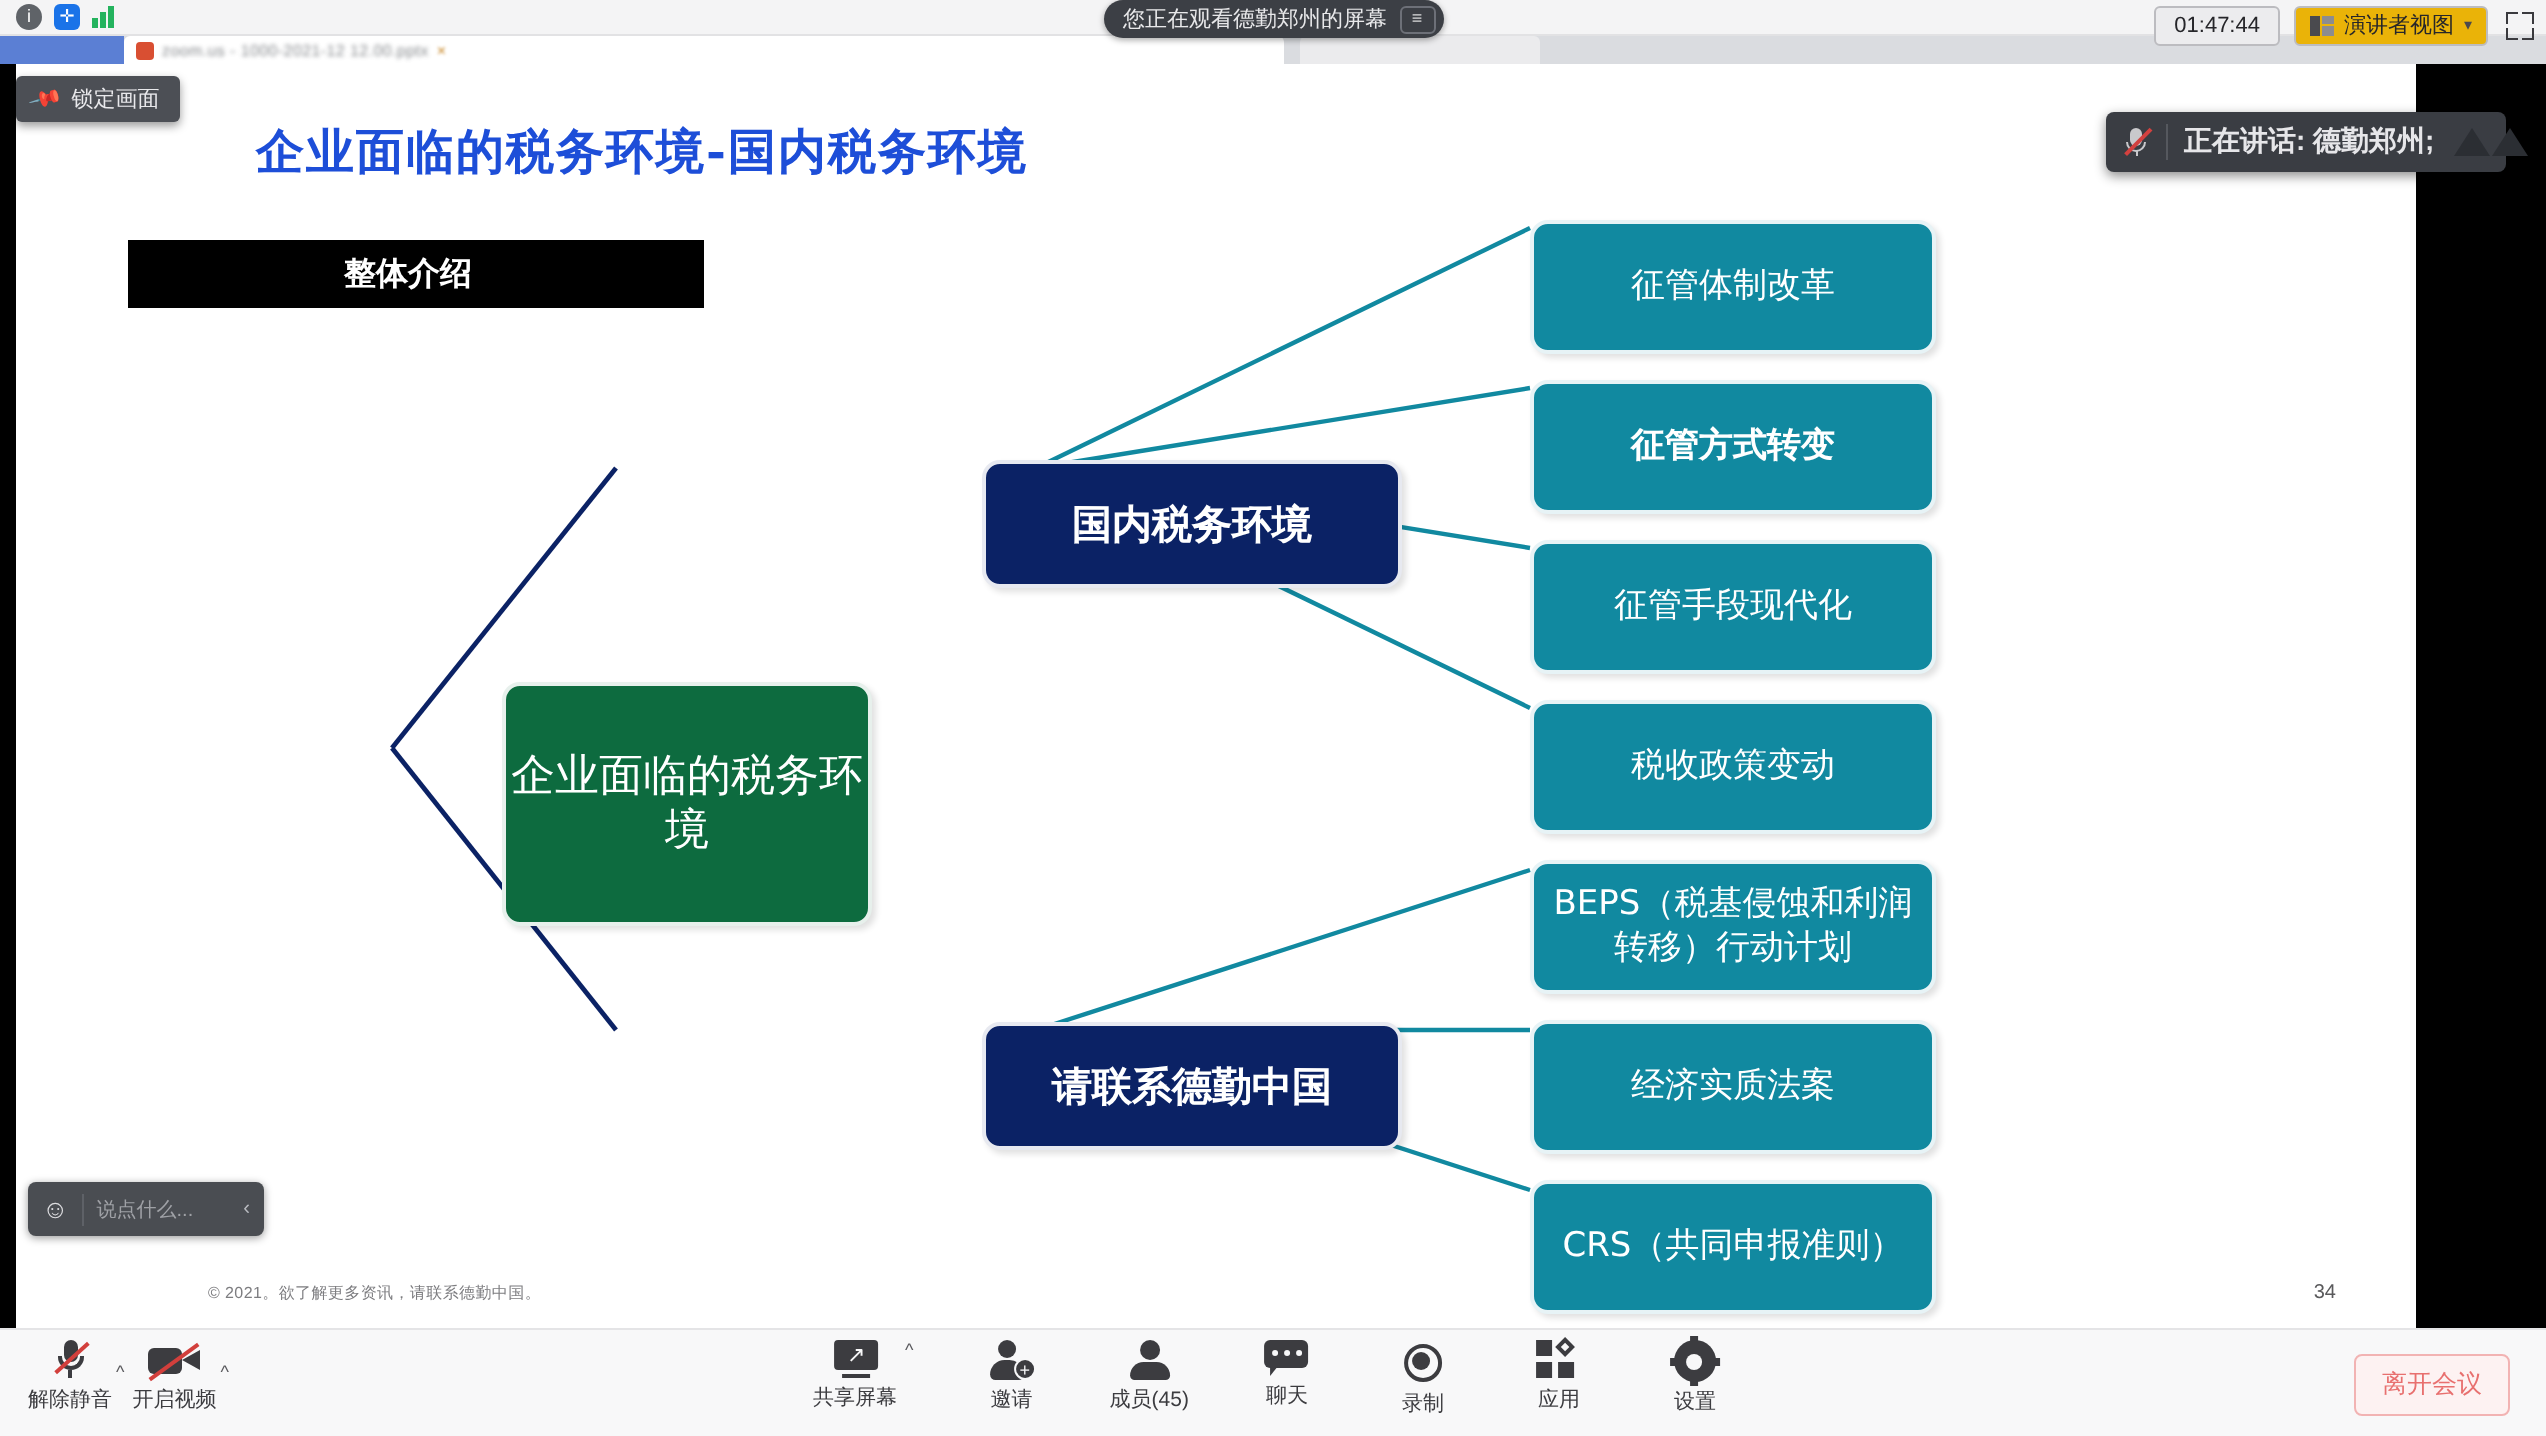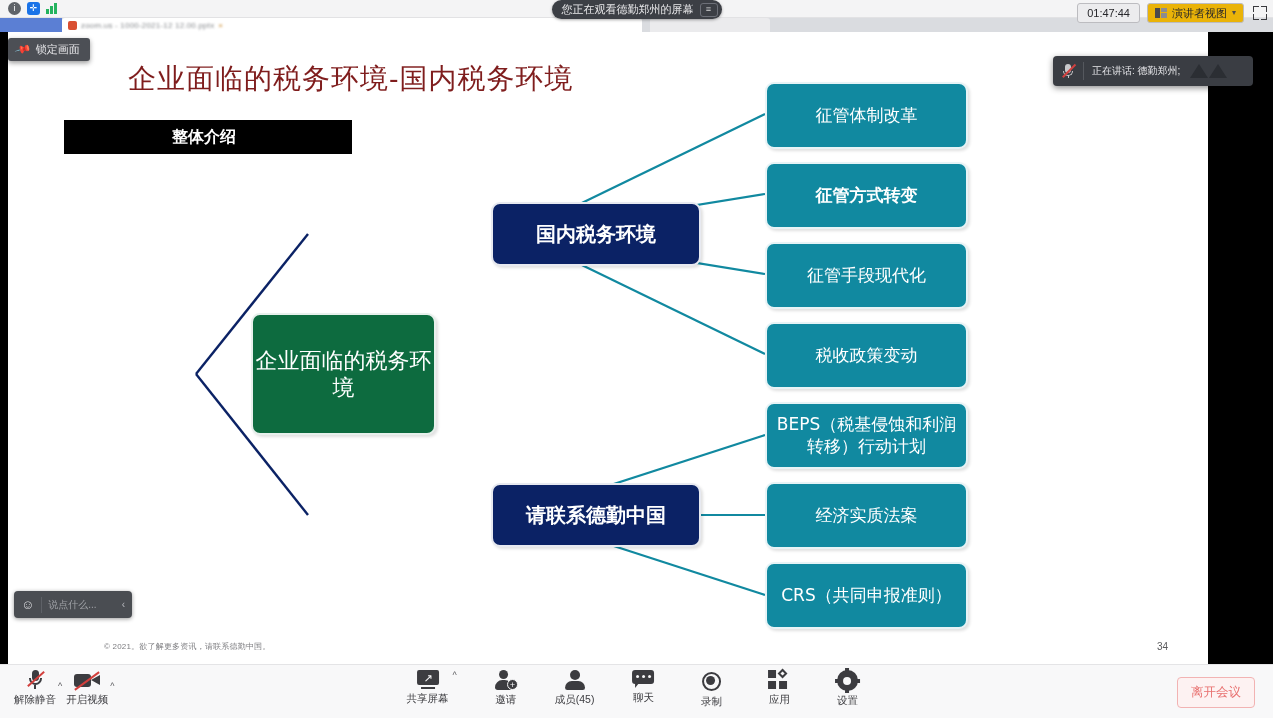--- a/index.html
+++ b/index.html
@@ -127,33 +127,33 @@
   .mic-mute .arc {
     position: absolute; left: 2px; top: 8px; width: 10px; height: 5px;
     border: 1.5px solid #c9c9cc; border-top: none; border-radius: 0 0 6px 6px;
   }
   .mic-mute .stem { position: absolute; left: 6.5px; top: 12px; width: 1.5px; height: 3px; background: #c9c9cc; }
   .mic-mute .slash {
     position: absolute; left: -1px; top: 7px; width: 18px; height: 1.6px;
     background: #d2413f; transform: rotate(-45deg);
   }
   .badge-sep { width: 1px; height: 18px; background: #55585e; flex: none; }
-  .speaking-text { font-size: 10px; color: #e6e6e9; white-space: nowrap; }
+  .speaking-text { font-size: 14px; color: #e6e6e9; white-space: nowrap; font-weight: bold; }
   .wave { display: flex; align-items: flex-end; gap: 1px; margin-left: 2px; }
   .chev { width: 0; height: 0; border-left: 9px solid transparent; border-right: 9px solid transparent;
           border-bottom: 14px solid #2b2e33; }
 
   
   .slide {
     position: absolute; left: 8px; top: 32px; width: 1200px; height: 632px;
     background: #ffffff; overflow: hidden;
   }
   .slide-title {
     position: absolute; left: 120px; top: 28px;
-    font-size: 28px; font-weight: 400; color: #7f1d1d;
+    font-size: 24px; font-weight: 700; color: #1d4ed8;
     font-family: "DejaVu Serif", "Liberation Serif", serif;
     letter-spacing: 1px;
   }
   .section-bar {
     position: absolute; left: 56px; top: 88px; width: 288px; height: 34px;
     background: #000000; display: flex; align-items: center;
   }
   .section-bar span {
     color: #ffffff; font-size: 16px; font-weight: 700; margin-left: 108px;
     font-family: "DejaVu Serif", "Liberation Serif", serif;
@@ -171,20 +171,21 @@
   .diagram { position: absolute; left: 0; top: 0; width: 1200px; height: 632px; }
   svg.connectors { position: absolute; left: 0; top: 0; width: 1200px; height: 632px; }
 
   .node {
     position: absolute; border-radius: 9px;
     display: flex; align-items: center; justify-content: center;
     text-align: center; color: #ffffff; line-height: 1.25;
     box-shadow: 2px 2px 3px rgba(0,0,0,.12);
     border: 2px solid rgba(255,255,255,.9);
     font-family: "DejaVu Sans", "Liberation Sans", sans-serif;
+    margin-top: 28px;
   }
   .node-root { background: #0d6b3f; }
   .node-branch { background: #0b2265; font-weight: 700; }
   .node-leaf { background: #1189a0; }
 
   
   .chat-input {
     position: absolute; left: 14px; bottom: 100px; z-index: 45;
     height: 27px; width: 118px;
     background: #4a4d52; border-radius: 4px;

